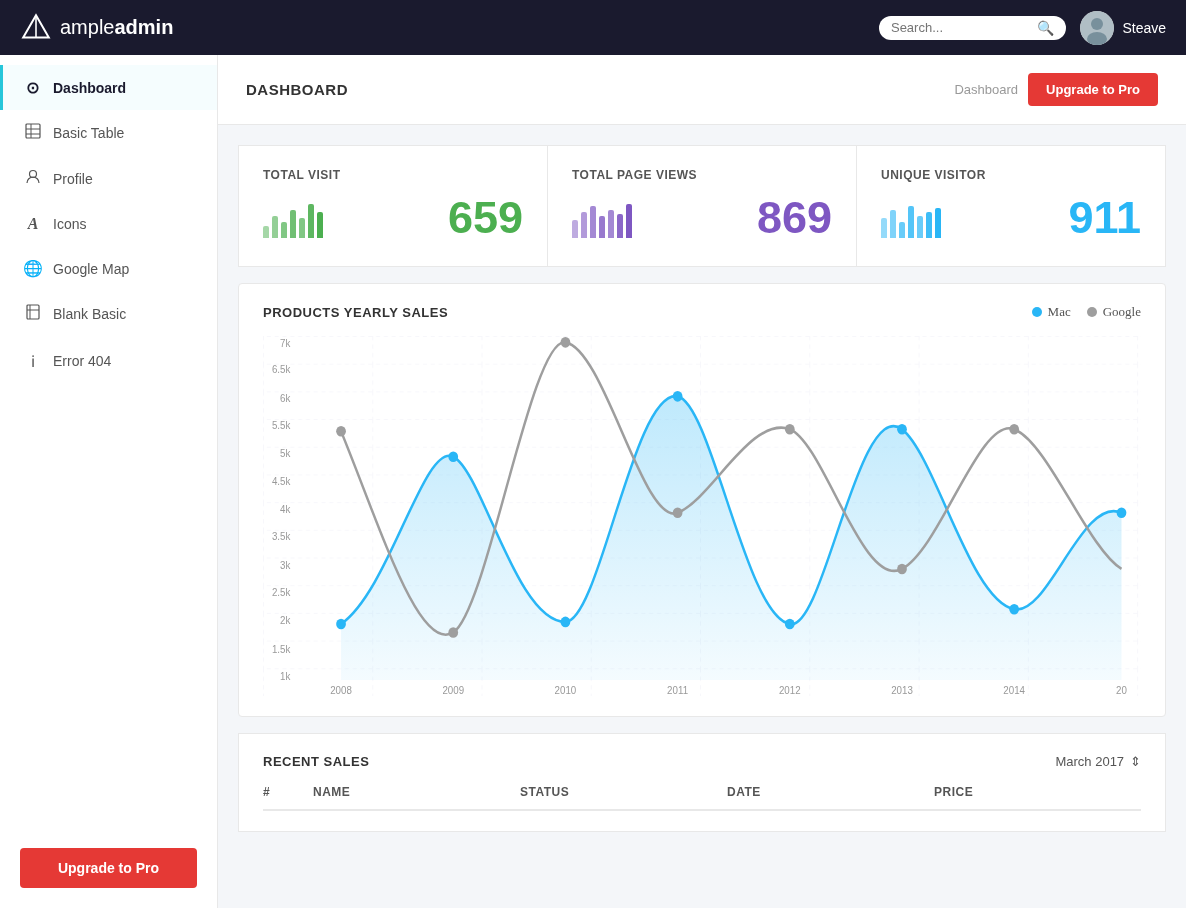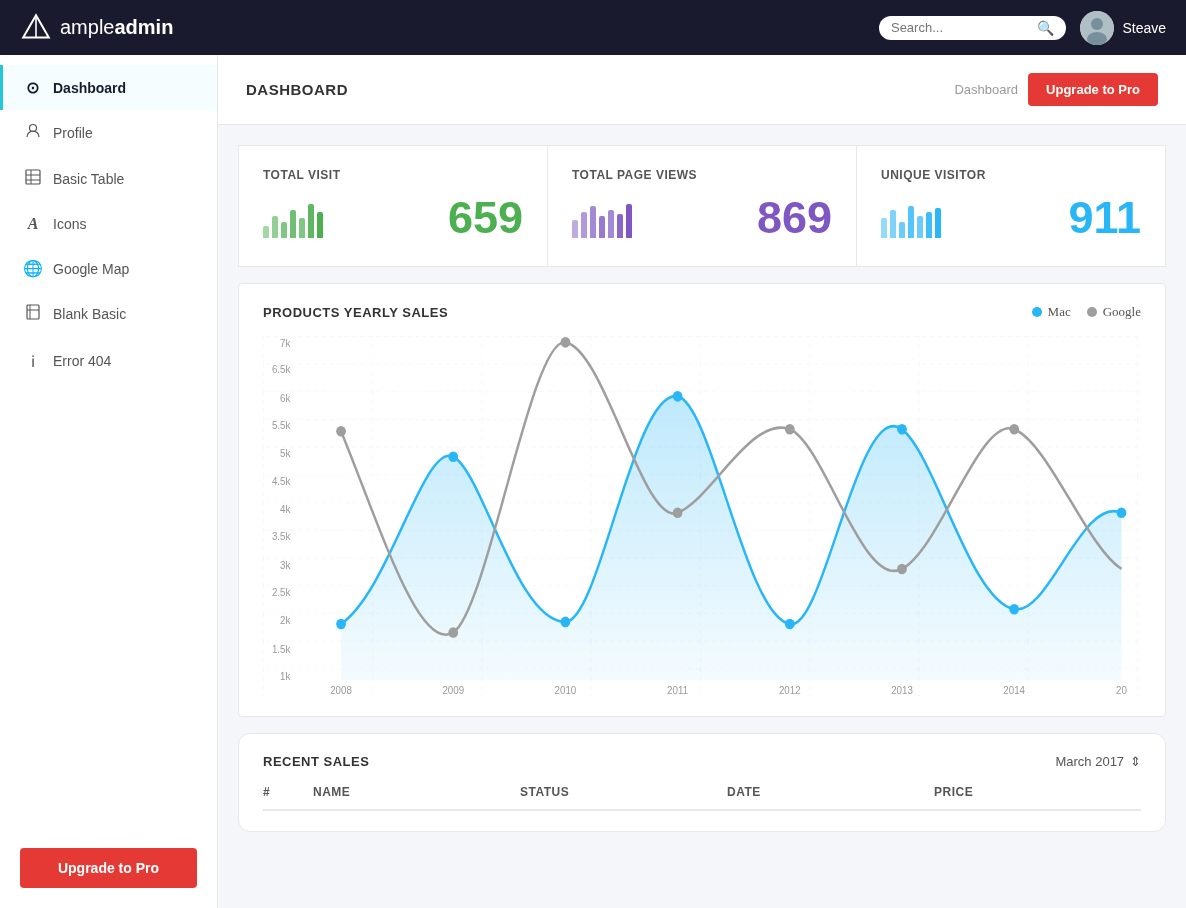--- a/index.html
+++ b/index.html
@@ -227,21 +227,21 @@
     .chart-container {
       width: 100%;
       height: 360px;
       position: relative;
     }
 
     
     .recent-section {
       background: #fff;
       margin: 16px 20px 20px;
-      border-radius: 12px;
+      border-radius: 0;
       border: 1px solid #e8e8e8;
       padding: 20px 24px;
     }
     .recent-header {
       display: flex;
       justify-content: space-between;
       align-items: center;
       margin-bottom: 16px;
     }
     .recent-title {
@@ -300,36 +300,36 @@
 
   <aside class="sidebar">
     <nav class="sidebar-nav">
       <div class="sidebar-item active">
         <span class="s-icon">⊙</span>
         <span>Dashboard</span>
       </div>
       <div class="sidebar-item">
         <span class="s-icon">
           <svg width="16" height="16" viewBox="0 0 16 16" fill="none">
-              <circle cx="8" cy="5" r="3.5" stroke="#555" stroke-width="1.2"></circle>
-              <path d="M2 14c0-3.3 2.7-6 6-6s6 2.7 6 6" stroke="#555" stroke-width="1.2"></path>
-            </svg>
-        </span>
-        <span>Profile</span>
-      </div>
-      <div class="sidebar-item">
-        <span class="s-icon">
-          <svg width="16" height="16" viewBox="0 0 16 16" fill="none">
               <rect x="1" y="1" width="14" height="14" rx="1" stroke="#555" stroke-width="1.2"></rect>
               <line x1="1" y1="6" x2="15" y2="6" stroke="#555" stroke-width="1"></line>
               <line x1="1" y1="11" x2="15" y2="11" stroke="#555" stroke-width="1"></line>
               <line x1="6" y1="1" x2="6" y2="15" stroke="#555" stroke-width="1"></line>
             </svg>
         </span>
         <span>Basic Table</span>
+      </div>
+      <div class="sidebar-item">
+        <span class="s-icon">
+          <svg width="16" height="16" viewBox="0 0 16 16" fill="none">
+              <circle cx="8" cy="5" r="3.5" stroke="#555" stroke-width="1.2"></circle>
+              <path d="M2 14c0-3.3 2.7-6 6-6s6 2.7 6 6" stroke="#555" stroke-width="1.2"></path>
+            </svg>
+        </span>
+        <span>Profile</span>
       </div>
       <div class="sidebar-item">
         <span class="s-icon" style="font-weight:700; font-style:italic; color:#555; font-family:serif;">A</span>
         <span>Icons</span>
       </div>
       <div class="sidebar-item">
         <span class="s-icon">🌐</span>
         <span>Google Map</span>
       </div>
       <div class="sidebar-item">

